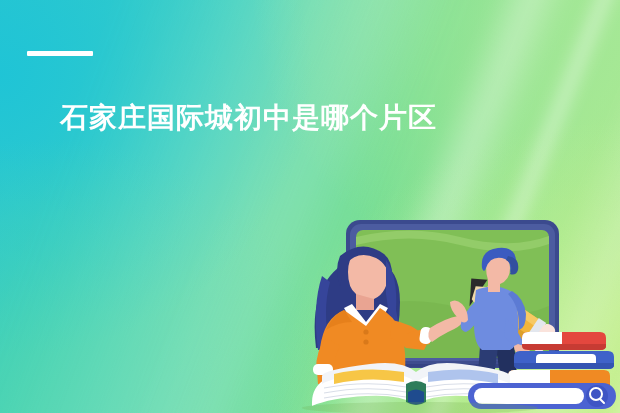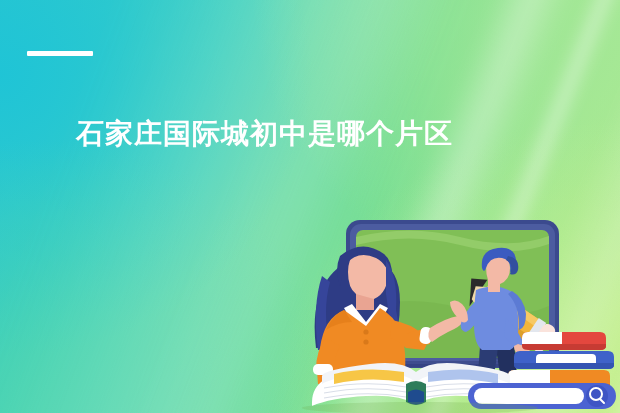--- a/index.html
+++ b/index.html
@@ -98,21 +98,21 @@
     top: 51px;
     width: 66px;
     height: 5px;
     background: #ffffff;
     border-radius: 1px;
   }
   .headline {
     position: absolute;
     left: 60px;
     top: 101px;
-    margin: 16px;
+    margin: 0;
     color: #ffffff;
     font-size: 28px;
     line-height: 34px;
     font-weight: bold;
     letter-spacing: 1px;
     white-space: nowrap;
     font-family: "DejaVu Sans", "Liberation Sans", sans-serif;
   }
 
   

